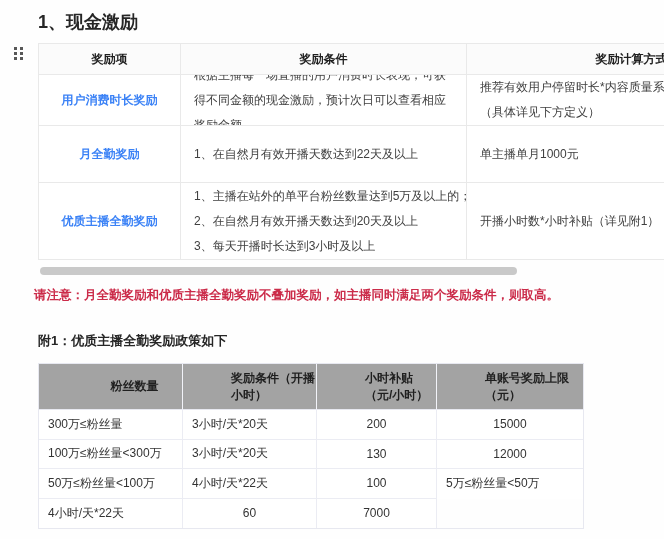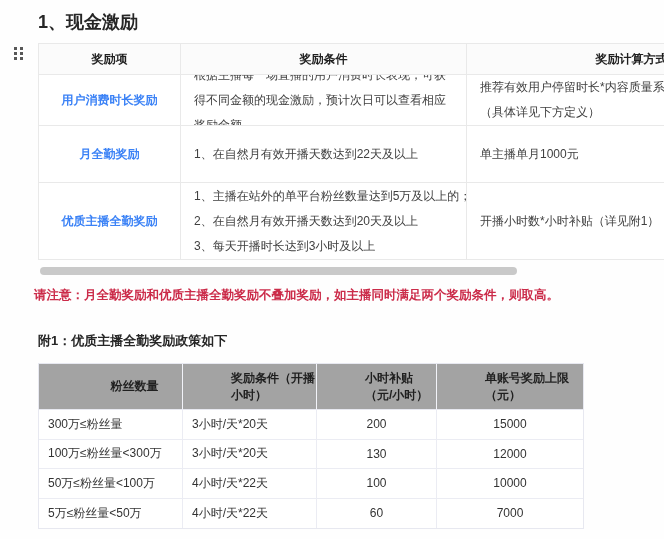--- a/index.html
+++ b/index.html
@@ -136,19 +136,18 @@
   <div class="cell c-center">15000</div>
 
   <div class="cell c-left">100万≤粉丝量&lt;300万</div>
   <div class="cell c-left">3小时/天*20天</div>
   <div class="cell c-center">130</div>
   <div class="cell c-center">12000</div>
 
   <div class="cell c-left">50万≤粉丝量&lt;100万</div>
   <div class="cell c-left">4小时/天*22天</div>
   <div class="cell c-center">100</div>
-  <div class="cell c-center">10000</div>
 
   <div class="cell c-left">5万≤粉丝量&lt;50万</div>
   <div class="cell c-left">4小时/天*22天</div>
   <div class="cell c-center">60</div>
   <div class="cell c-center">7000</div>
 </div>
 
 </body></html>

